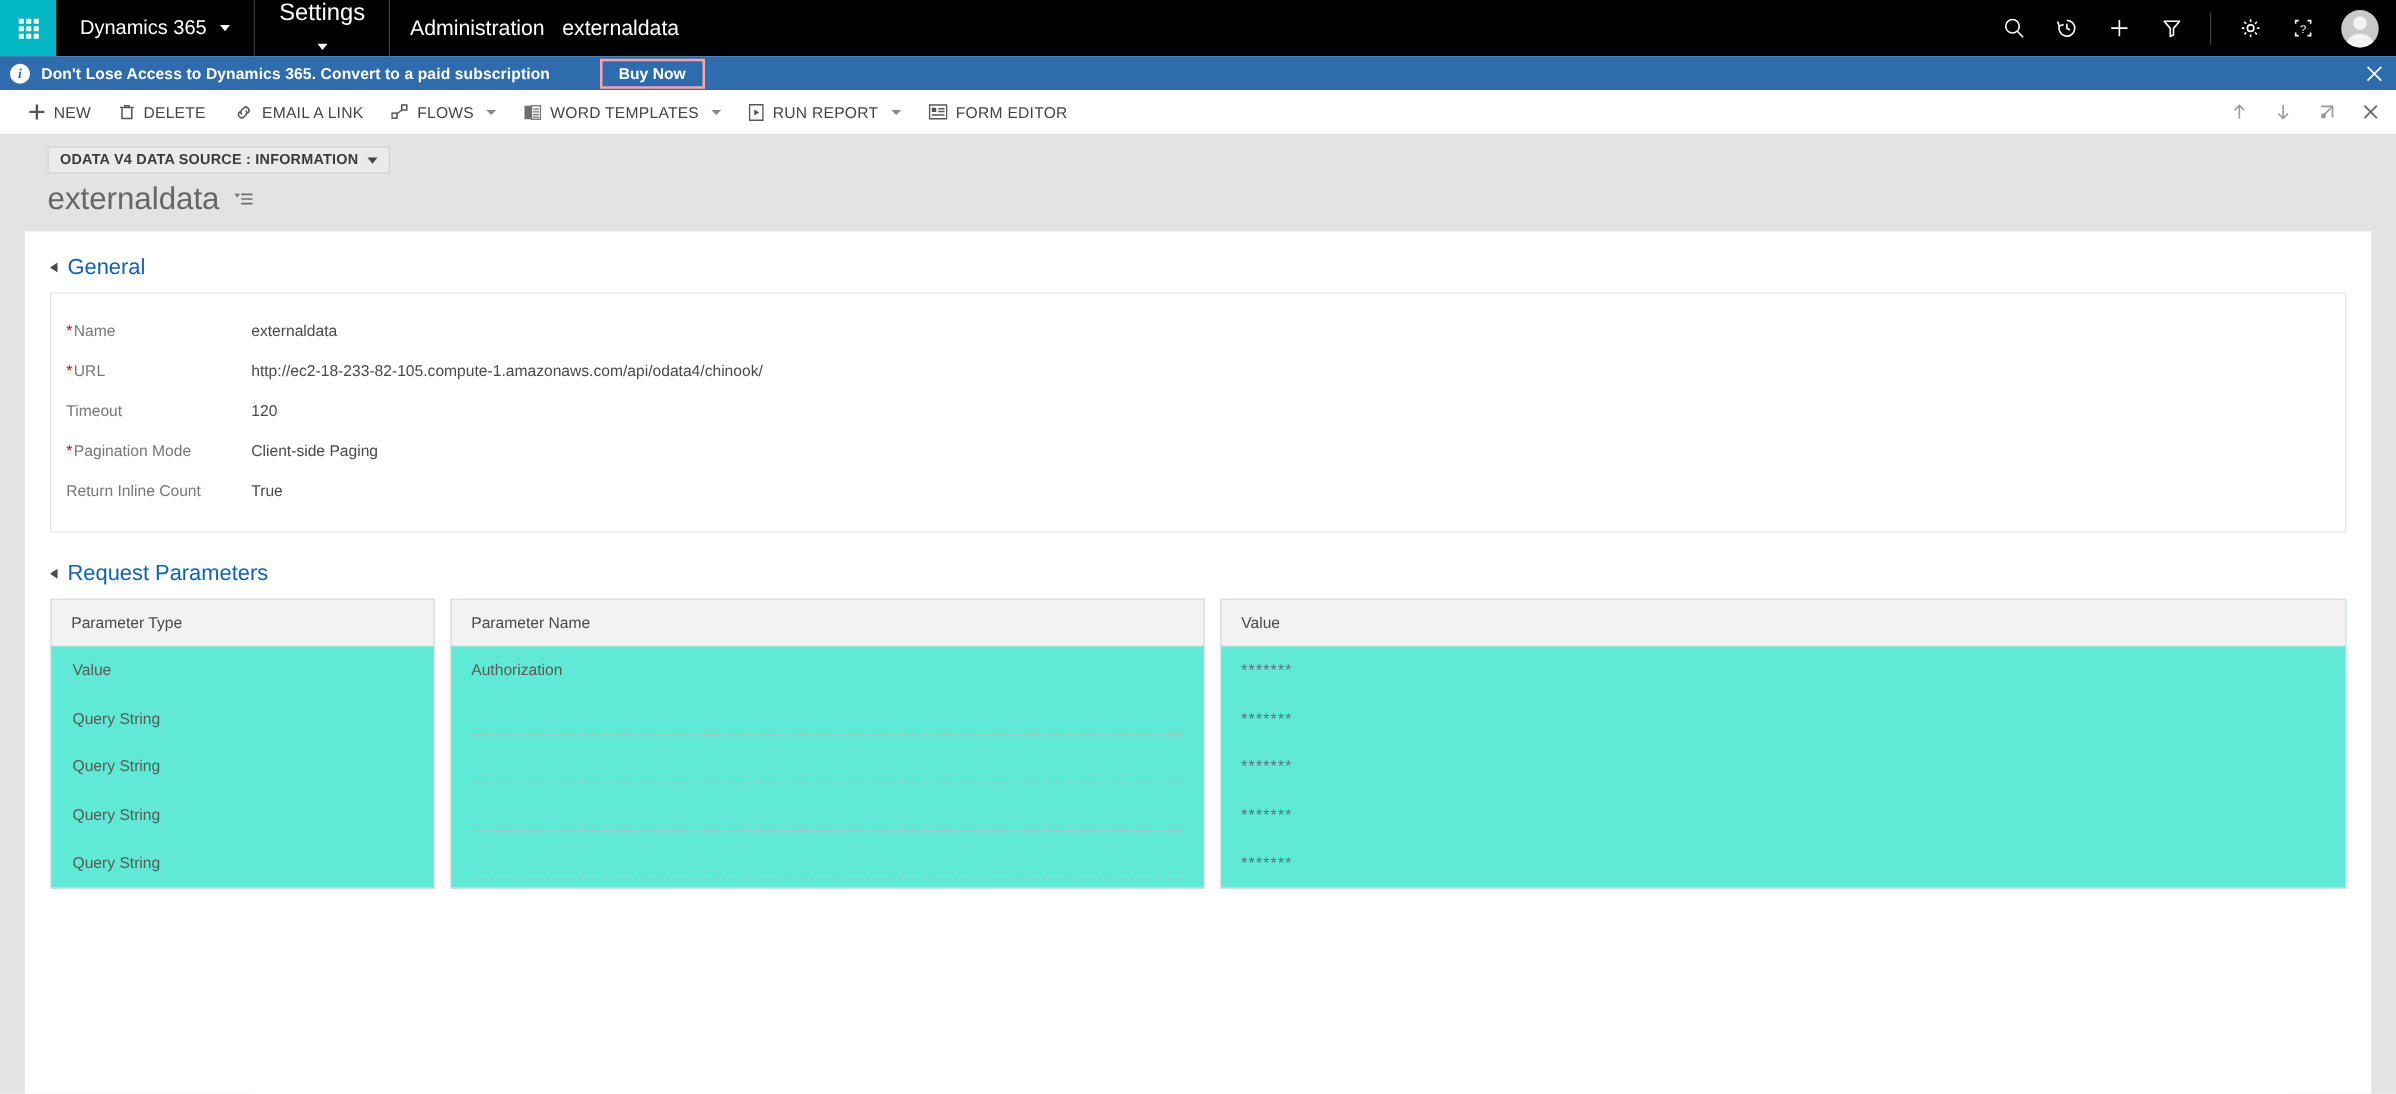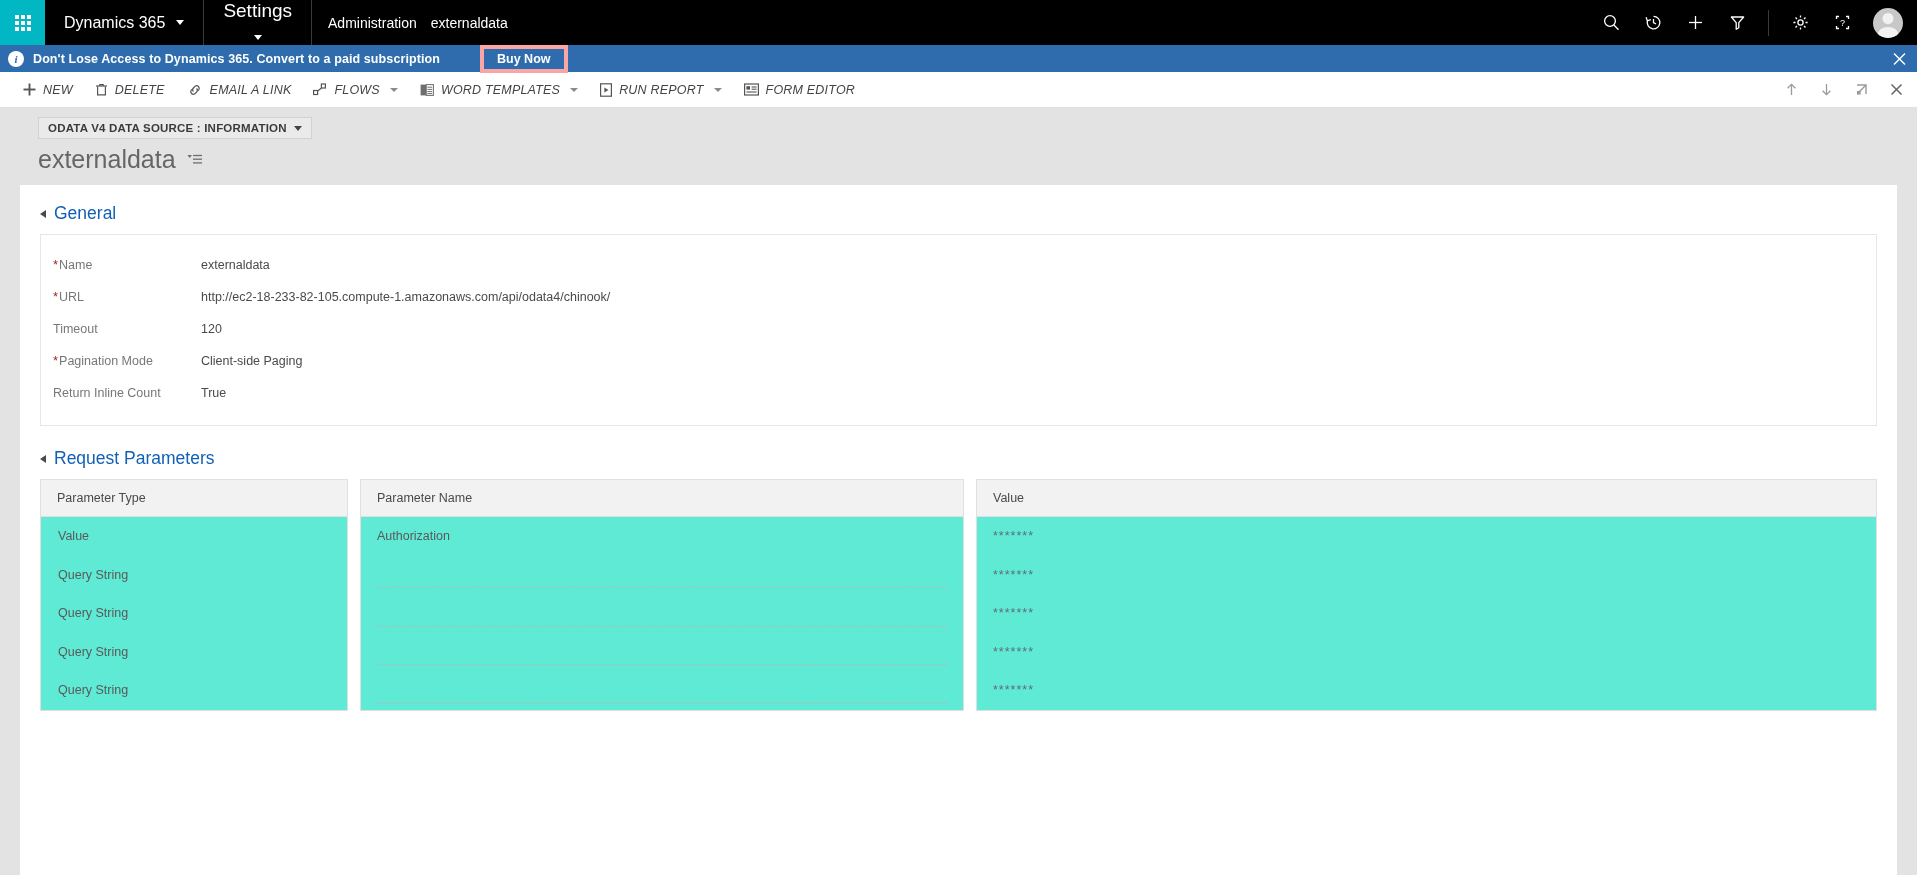--- a/index.html
+++ b/index.html
@@ -34,21 +34,21 @@
     cursor: pointer;
     flex-direction: column;
   }
   .caret-down {
     width: 0; height: 0; border-left: 4.5px solid transparent;
     border-right: 4.5px solid transparent; border-top: 5px solid #ffffff;
     display: inline-block;
   }
   .breadcrumb {
     display: flex; align-items: center; gap: 14px; padding: 0 16px;
-    font-size: 14px; color: #ffffff;
+    font-size: 17px; color: #ffffff;
   }
   .breadcrumb span { cursor: pointer; }
   .nav-right {
     margin-left: auto; display: flex; align-items: center; padding-right: 14px;
   }
   .nav-icon {
     width: 42px; height: 45px; display: flex; align-items: center;
     justify-content: center; cursor: pointer; color: #ffffff;
   }
   .nav-sep { width: 1px; height: 26px; background: #3b3b3b; margin: 0 10px; align-self: center; }
@@ -72,40 +72,40 @@
     padding: 0 14px 0 8px; color: #ffffff; font-size: 12.5px; position: relative;
   }
   .notice-info {
     width: 16px; height: 16px; border-radius: 50%; background: #ffffff;
     color: #2f6cad; font-size: 11px; font-weight: bold; display: flex;
     align-items: center; justify-content: center; margin-right: 9px;
     font-style: italic; font-family: "Liberation Serif", serif;
   }
   .notice-text { font-weight: bold; font-size: 12.5px; letter-spacing: .1px; }
   .buy-now {
-    margin-left: 40px; border: 4px solid #fca5a5; background: transparent;
+    margin-left: 40px; border: 2px solid #fca5a5; background: transparent;
     color: #ffffff; font-size: 12.5px; font-weight: bold; padding: 3px 13px;
     cursor: pointer; font-family: "Liberation Sans", sans-serif;
   }
   .notice-close {
     position: absolute; right: 11px; top: 50%; transform: translateY(-50%);
     cursor: pointer; line-height: 0;
   }
 
   
   .cmdbar {
     height: 36px; background: #ffffff; border-bottom: 1px solid #e0e0e0;
     display: flex; align-items: center; padding: 0 8px 0 12px;
   }
   .cmd {
     display: flex; align-items: center; gap: 7px; padding: 0 11px;
     height: 36px; cursor: pointer; color: #444444;
     font-size: 12.5px; text-transform: uppercase; white-space: nowrap;
   }
-  .cmd-label { letter-spacing: .2px; font-style: italic; }
+  .cmd-label { letter-spacing: .2px; }
   .cmd-caret {
     width: 0; height: 0; border-left: 4px solid transparent;
     border-right: 4px solid transparent; border-top: 4.5px solid #8a8a8a;
     margin-left: 3px;
   }
   .cmd-right { margin-left: auto; display: flex; align-items: center; }
   .cmd-icon-btn {
     width: 26px; height: 36px; display: flex; align-items: center;
     justify-content: center; cursor: pointer; color: #8a8a8a; margin-left: 9px;
   }

